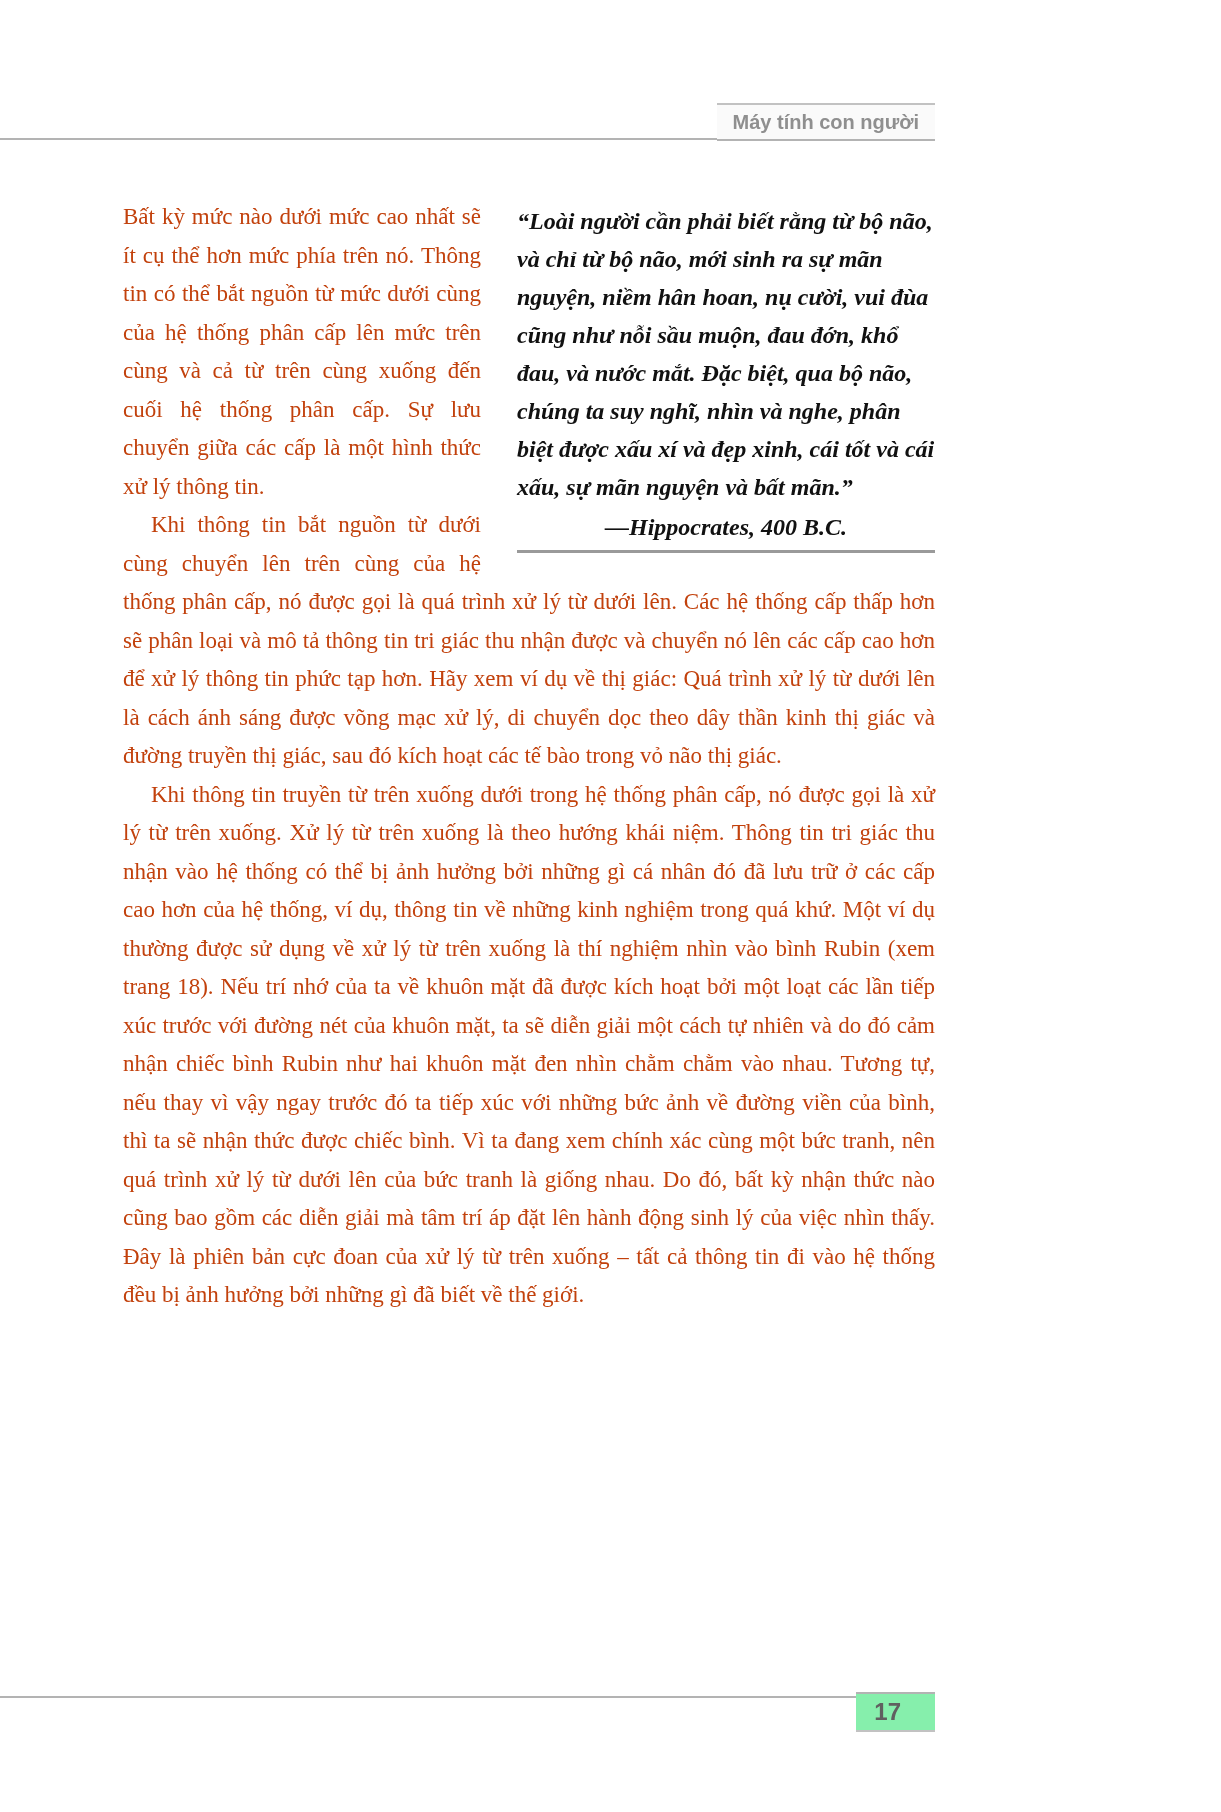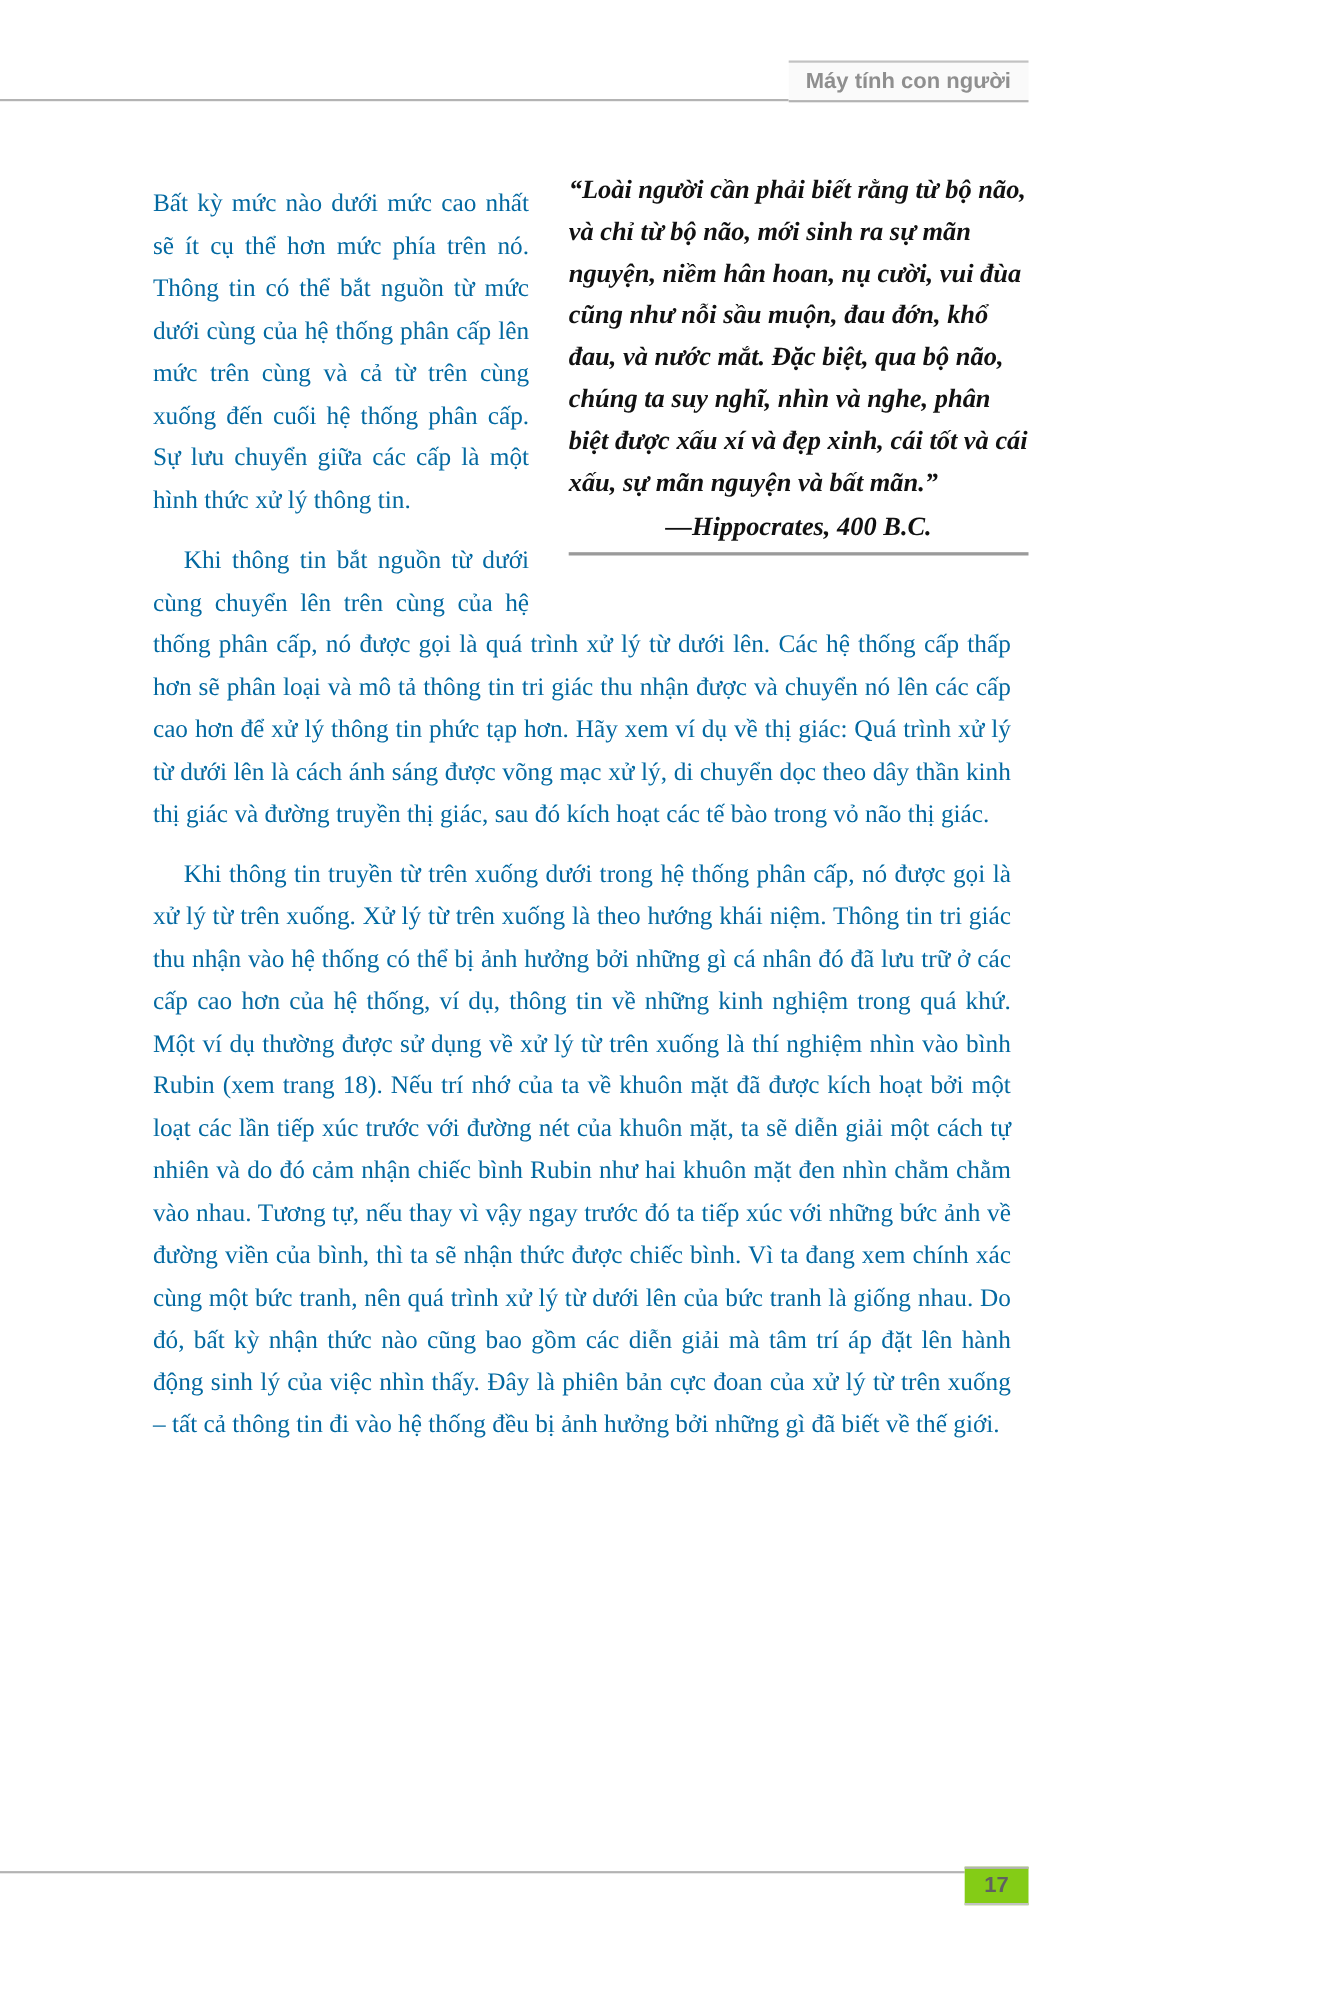--- a/index.html
+++ b/index.html
@@ -20,20 +20,21 @@
     font-family: "Liberation Serif", "DejaVu Serif", serif;
     color: #1c1c1c;
     overflow: hidden;
   }
 
   
   .header-row {
     display: flex;
     align-items: flex-end;
     width: 100%;
+    margin-top: 48px;
   }
   .header-rule {
     flex: 1;
     height: 2px;
     background: #b3b3b3;
     margin-bottom: 1px;
   }
   .header-label {
     border-top: 2px solid #c2c2c2;
     border-bottom: 2px solid #b3b3b3;
@@ -47,25 +48,25 @@
   }
   .header-spacer { width: 286px; }
 
   
   .content {
     flex: 1;
     padding: 57px 286px 0 123px;
     box-sizing: border-box;
   }
   .content p {
-    margin: 16px;
+    margin: 0;
     font-size: 23px;
     line-height: 38.5px;
     text-align: justify;
-    color: #0369a1;
+    color: #c2410c;
   }
   .content p.indent { text-indent: 28px; font-family: Liberation Serif, serif; }
 
   
   .quote-box {
     float: right;
     width: 418px;
     margin: 4px 0 26px 36px;
     padding-bottom: 4px;
     border-bottom: 3px solid #9a9a9a;
@@ -90,25 +91,25 @@
   }
   .footer-rule {
     flex: 1;
     height: 2px;
     background: #b3b3b3;
     margin-top: 4px;
   }
   .footer-label {
     border-top: 2px solid #b3b3b3;
     border-bottom: 2px solid #c2c2c2;
-    background: #84cc16;
-    padding: 4px 18px 4px 18px;
+    background: #86efac;
+    padding: 4px 34px 4px 18px;
     font-family: "Liberation Sans", "DejaVu Sans", sans-serif;
     font-weight: bold;
-    font-size: 20px;
+    font-size: 24px;
     color: #606060;
   }
   .footer-spacer { width: 286px; }
 </style>
 </head>
 <body>
 
 <div class="page">
 
   <div class="header-row">

